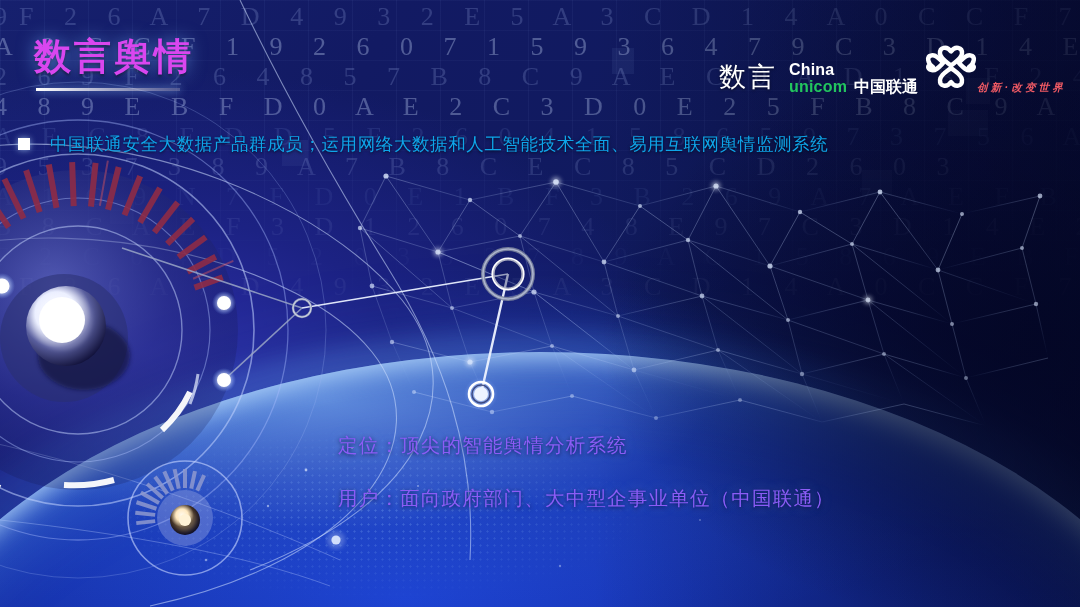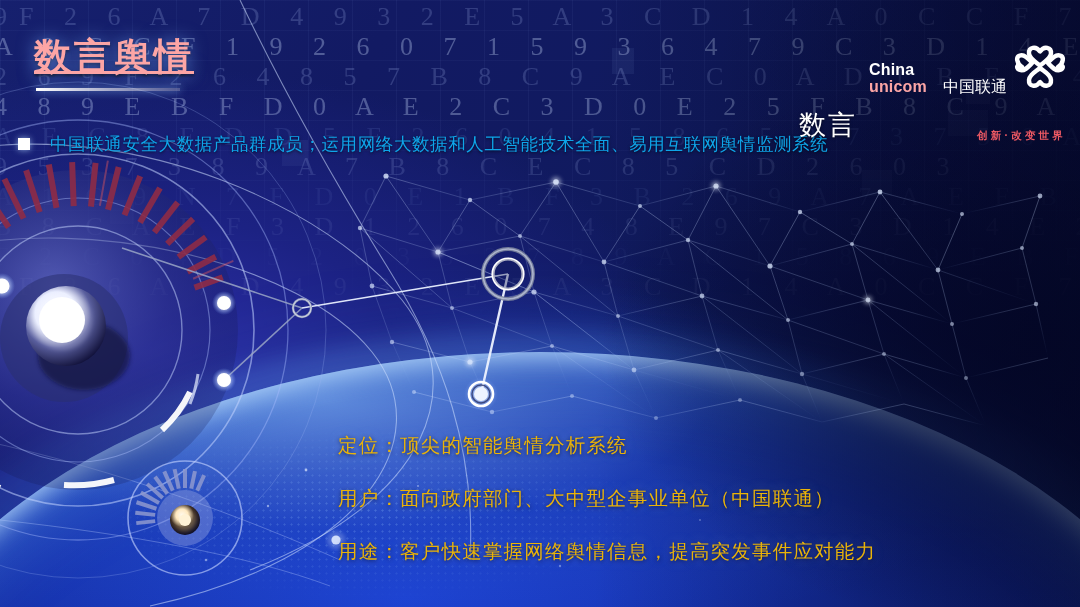--- a/index.html
+++ b/index.html
@@ -80,65 +80,65 @@
             mask-image:radial-gradient(ellipse 52% 62% at 36% 46%, #000 0%, rgba(0,0,0,.55) 44%, rgba(0,0,0,0) 78%);
     opacity:.75;
   }
 
   
   .gfx{position:absolute;left:0;top:0;width:1080px;height:607px;}
 
   
   .title{
     position:absolute;left:34px;top:32px;
-    font-size:37px;font-weight:bold;color:#fca5a5;letter-spacing:3px;
+    font-size:37px;font-weight:bold;color:#d946ef;letter-spacing:3px;
     text-shadow:0 0 18px rgba(120,175,255,0.65), 0 2px 3px rgba(0,0,0,0.55);
-    text-decoration:underline;
   }
   .title-rule{
     position:absolute;left:36px;top:88px;width:144px;height:3px;
     background:linear-gradient(to right,#ffffff,rgba(255,255,255,0.25));
     box-shadow:0 0 8px rgba(150,200,255,.8);
   }
 
   .bullet-row{position:absolute;left:18px;top:132px;display:flex;align-items:center;}
   .bullet-sq{
     width:12px;height:12px;background:#ffffff;margin-right:20px;flex:0 0 auto;
     box-shadow:0 0 6px rgba(180,215,255,.7);
   }
   .bullet-text{
     font-size:17.5px;color:#0ea5e9;letter-spacing:.6px;white-space:nowrap;
     text-shadow:0 1px 3px rgba(0,0,0,.7);
   }
 
   .info-list{position:absolute;left:338px;top:432px;}
   .info-line{
-    font-size:19.5px;color:#eab308;letter-spacing:1.2px;white-space:nowrap;
+    font-size:19.5px;color:#8b5cf6;letter-spacing:1.2px;white-space:nowrap;
     margin-bottom:26px;text-shadow:0 1px 4px rgba(0,10,60,.85), 0 0 12px rgba(140,190,255,.35);
   }
   .info-line:last-child{margin-bottom:0;}
 
   
   .brand{position:absolute;right:14px;top:44px;display:flex;align-items:flex-end;}
   .brand-cn{
     font-size:27px;font-weight:normal;color:#ffffff;letter-spacing:2px;
     line-height:1;margin-right:12px;margin-bottom:4px;
     text-shadow:0 1px 3px rgba(0,0,0,.6);
   }
-  .brand-uni{position:relative;display:flex;flex-direction:column;align-items:flex-start;gap:31px;}
+  .brand-uni{position:relative;display:flex;align-items:flex-start;}
   .uni-top{display:flex;align-items:flex-end;}
   .uni-words{line-height:1.02;}
   .uni-en1{font-size:16px;font-weight:bold;color:#ffffff;letter-spacing:.2px;display:block;}
   .uni-en2row{display:flex;align-items:baseline;}
-  .uni-en2{font-size:16px;font-weight:bold;color:#fca5a5;letter-spacing:.2px;}
-  .uni-zh{font-size:16px;font-weight:normal;color:#ffffff;letter-spacing:0px;margin-left:16px;}
+  .uni-en2{font-size:16px;font-weight:bold;color:#22c55e;letter-spacing:.2px;}
+  .uni-zh{font-size:16px;font-weight:bold;color:#ffffff;letter-spacing:0px;margin-left:7px;}
   .uni-knot{margin-left:7px;margin-bottom:1px;}
   .uni-tag{
     font-size:10.5px;color:#f05a64;letter-spacing:3.2px;margin-top:3px;align-self:flex-end;
     font-weight:bold;
+    font-style:italic;
   }
 </style>
 </head>
 <body>
 
 <div id="slide">
 
   <div class="bg-base"></div>
 
   <div class="hexwrap">
@@ -423,21 +423,20 @@
   <div class="title-rule"></div>
 
   <div class="bullet-row">
     <div class="bullet-sq"></div>
     <div class="bullet-text">中国联通安全大数据产品群成员；运用网络大数据和人工智能技术全面、易用互联网舆情监测系统</div>
   </div>
 
   <div class="info-list">
     <div class="info-line">定位：顶尖的智能舆情分析系统</div>
     <div class="info-line">用户：面向政府部门、大中型企事业单位（中国联通）</div>
-    <div class="info-line">用途：客户快速掌握网络舆情信息，提高突发事件应对能力</div>
   </div>
 
   <div class="brand">
     <div class="brand-cn">数言</div>
     <div class="brand-uni">
       <div class="uni-top">
         <div class="uni-words">
           <span class="uni-en1">China</span>
           <span class="uni-en2row">
             <span class="uni-en2">unicom</span>

